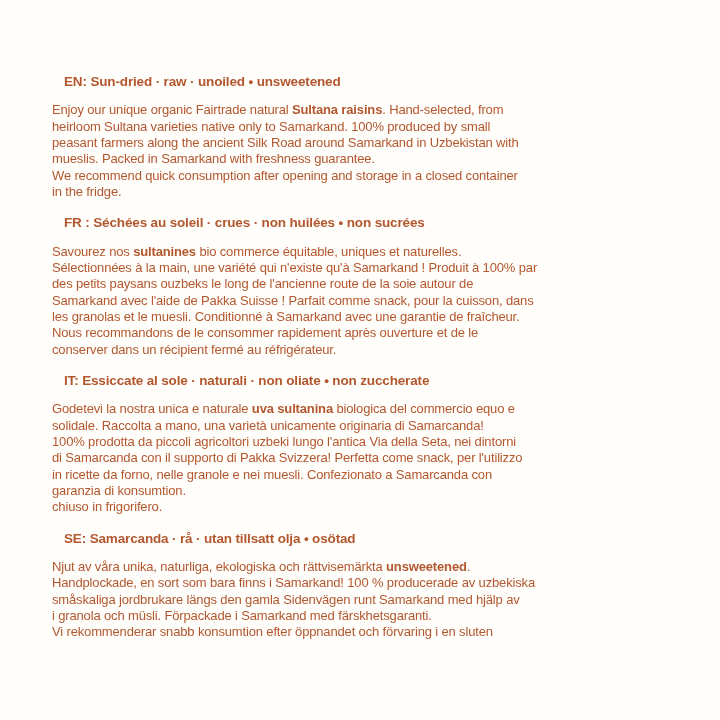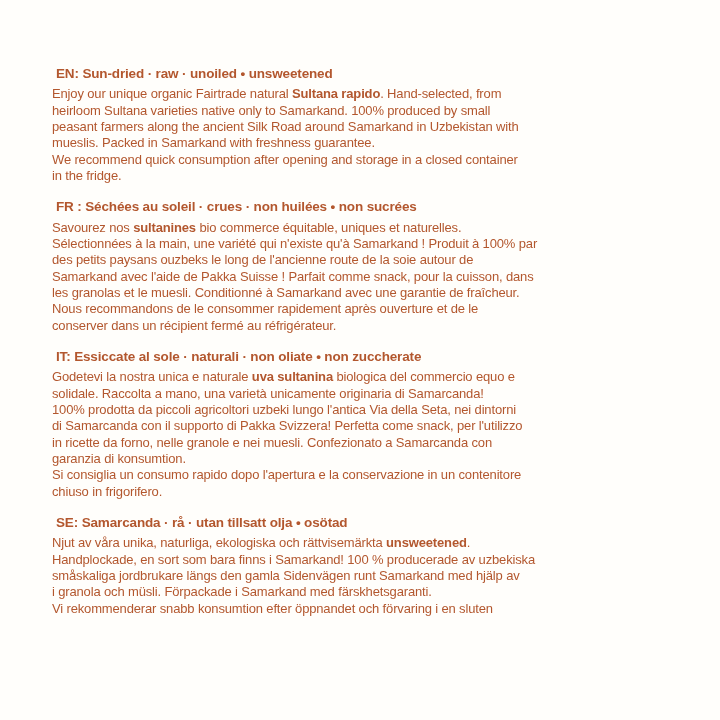--- a/index.html
+++ b/index.html
@@ -23,21 +23,21 @@
     line-height: 16.33px;
     letter-spacing: -0.15px;
     color: #b3572e;
     font-weight: 500;
   }
   .lang-section {
     margin: 0 0 15px 0;
     padding: 0;
   }
   .section-heading {
-    margin: 4px;
+    margin: 12px;
     padding: 0;
     font-size: 13.5px;
     font-weight: 700;
     line-height: 16.33px;
     white-space: nowrap;
   }
   .text-line {
     margin: 0;
     padding: 0;
     white-space: nowrap;
@@ -46,21 +46,21 @@
     font-weight: 700;
   }
 </style>
 </head>
 <body>
 
 <div class="page">
   <main id="sections-root" class="label-text">
       <section class="lang-section">
         <h2 class="section-heading">EN: Sun-dried · raw · unoiled • unsweetened</h2>
-        <p class="text-line"><span>Enjoy our unique organic Fairtrade natural </span><span class="bold">Sultana rapido</span><span>. Hand-selected, from</span></p>
+        <p class="text-line"><span>Enjoy our unique organic Fairtrade natural </span><span class="bold">Sultana raisins</span><span>. Hand-selected, from</span></p>
         <p class="text-line"><span>heirloom Sultana varieties native only to Samarkand. 100% produced by small</span></p>
         <p class="text-line"><span>peasant farmers along the ancient Silk Road around Samarkand in Uzbekistan with</span></p>
         <p class="text-line"><span>mueslis. Packed in Samarkand with freshness guarantee.</span></p>
         <p class="text-line"><span>We recommend quick consumption after opening and storage in a closed container</span></p>
         <p class="text-line"><span>in the fridge.</span></p>
       </section>
       <section class="lang-section">
         <h2 class="section-heading">FR : Séchées au soleil · crues · non huilées • non sucrées</h2>
         <p class="text-line"><span>Savourez nos </span><span class="bold">sultanines</span><span> bio commerce équitable, uniques et naturelles.</span></p>
         <p class="text-line"><span>Sélectionnées à la main, une variété qui n'existe qu'à Samarkand ! Produit à 100% par</span></p>
@@ -71,21 +71,20 @@
         <p class="text-line"><span>conserver dans un récipient fermé au réfrigérateur.</span></p>
       </section>
       <section class="lang-section">
         <h2 class="section-heading">IT: Essiccate al sole · naturali · non oliate • non zuccherate</h2>
         <p class="text-line"><span>Godetevi la nostra unica e naturale </span><span class="bold">uva sultanina</span><span> biologica del commercio equo e</span></p>
         <p class="text-line"><span>solidale. Raccolta a mano, una varietà unicamente originaria di Samarcanda!</span></p>
         <p class="text-line"><span>100% prodotta da piccoli agricoltori uzbeki lungo l'antica Via della Seta, nei dintorni</span></p>
         <p class="text-line"><span>di Samarcanda con il supporto di Pakka Svizzera! Perfetta come snack, per l'utilizzo</span></p>
         <p class="text-line"><span>in ricette da forno, nelle granole e nei muesli. Confezionato a Samarcanda con</span></p>
         <p class="text-line"><span>garanzia di konsumtion.</span></p>
-        <p class="text-line"><span>Si consiglia un consumo rapido dopo l'apertura e la conservazione in un contenitore</span></p>
         <p class="text-line"><span>chiuso in frigorifero.</span></p>
       </section>
       <section class="lang-section">
         <h2 class="section-heading">SE: Samarcanda · rå · utan tillsatt olja • osötad</h2>
         <p class="text-line"><span>Njut av våra unika, naturliga, ekologiska och rättvisemärkta </span><span class="bold">unsweetened</span><span>.</span></p>
         <p class="text-line"><span>Handplockade, en sort som bara finns i Samarkand! 100 % producerade av uzbekiska</span></p>
         <p class="text-line"><span>småskaliga jordbrukare längs den gamla Sidenvägen runt Samarkand med hjälp av</span></p>
         <p class="text-line"><span>i granola och müsli. Förpackade i Samarkand med färskhetsgaranti.</span></p>
         <p class="text-line"><span>Vi rekommenderar snabb konsumtion efter öppnandet och förvaring i en sluten</span></p>
       </section>

